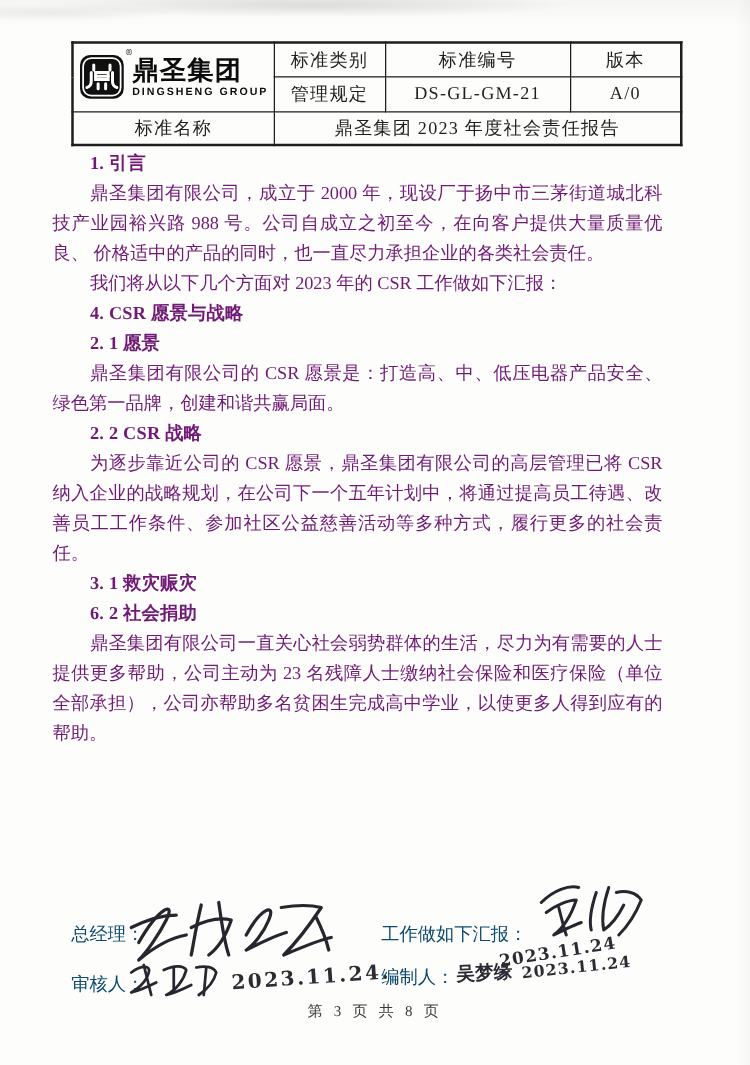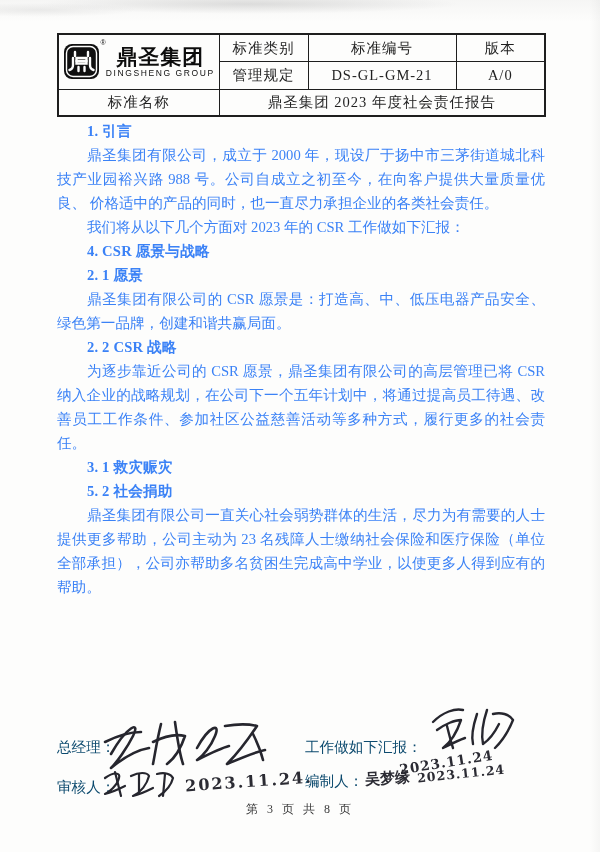--- a/index.html
+++ b/index.html
@@ -37,36 +37,36 @@
     height:27px; letter-spacing:1px;
   }
   .hdr { border:2.5px solid #1e1e1e; }
   .hdr td.logo-cell{ height:55px; letter-spacing:0; }
   .logo-wrap{ display:flex; align-items:center; justify-content:center; gap:6px; }
   .logo-badge{ position:relative; width:37px; height:37px; flex:0 0 auto; }
   .logo-badge .reg{
     position:absolute; top:-4px; right:-6px; font-size:7px; color:#111;
     font-family:"Liberation Sans",sans-serif;
   }
-  .logo-text{ text-align:center; line-height:1; }
+  .logo-text{ text-align:left; line-height:1; }
   .logo-cn{
     font-family:"Liberation Sans","DejaVu Sans",sans-serif;
     font-weight:bold; font-size:21px; color:#0d0d0d; letter-spacing:1px;
     white-space:nowrap;
   }
   .logo-en{
     font-family:"Liberation Sans","DejaVu Sans",sans-serif;
-    font-weight:normal; font-size:8.5px; color:#0d0d0d; letter-spacing:1.6px;
+    font-weight:bold; font-size:8.5px; color:#0d0d0d; letter-spacing:1.6px;
     margin-top:2px; white-space:nowrap;
   }
 
   
   .doc-body{
-    position:absolute; left:57px; top:119px; width:488px;
-    font-size:14.6px; line-height:24px; color:#3b82f6;
+    position:absolute; left:42px; top:119px; width:488px;
+    font-size:14.6px; line-height:24px; color:#701a75;
   }
   .blk{ text-indent:2.05em; }
   .blk.para{ text-align:justify; }
   .blk.heading{ font-weight:bold; letter-spacing:.2px; }
 
   
   .sigs{ position:absolute; left:57px; top:716px; width:492px; height:86px; font-size:14.6px; }
   .sig-label{ position:absolute; white-space:nowrap; color:#0c4a6e; }
   .hand{
     color:#2b2b33; font-weight:bold; white-space:nowrap;
@@ -142,21 +142,21 @@
   <div class="doc-body">
       <div class="blk heading">1. 引言</div>
       <div class="blk para">鼎圣集团有限公司，成立于 2000 年，现设厂于扬中市三茅街道城北科技产业园裕兴路 988 号。公司自成立之初至今，在向客户提供大量质量优良、 价格适中的产品的同时，也一直尽力承担企业的各类社会责任。</div>
       <div class="blk para">我们将从以下几个方面对 2023 年的 CSR 工作做如下汇报：</div>
       <div class="blk heading">4. CSR 愿景与战略</div>
       <div class="blk heading">2. 1 愿景</div>
       <div class="blk para">鼎圣集团有限公司的 CSR 愿景是：打造高、中、低压电器产品安全、绿色第一品牌，创建和谐共赢局面。</div>
       <div class="blk heading">2. 2 CSR 战略</div>
       <div class="blk para">为逐步靠近公司的 CSR 愿景，鼎圣集团有限公司的高层管理已将 CSR 纳入企业的战略规划，在公司下一个五年计划中，将通过提高员工待遇、改善员工工作条件、参加社区公益慈善活动等多种方式，履行更多的社会责任。</div>
       <div class="blk heading">3. 1 救灾赈灾</div>
-      <div class="blk heading">5. 2 社会捐助</div>
+      <div class="blk heading">6. 2 社会捐助</div>
       <div class="blk para">鼎圣集团有限公司一直关心社会弱势群体的生活，尽力为有需要的人士提供更多帮助，公司主动为 23 名残障人士缴纳社会保险和医疗保险（单位全部承担），公司亦帮助多名贫困生完成高中学业，以使更多人得到应有的帮助。</div>
     </div>
 
   <div class="sigs">
 
     <span class="sig-label" style="left:0; top:22px;">总经理：</span>
     <svg class="scrawl" style="left:40px; top:-2px;" width="180" height="58" viewBox="0 0 180 58">
       <g stroke-width="2.6">
         <path d="M14 40 C30 12 44 6 36 22 C30 34 20 48 14 54 C26 44 40 36 52 34"></path>
         <path d="M8 28 C20 22 34 18 44 18"></path>

